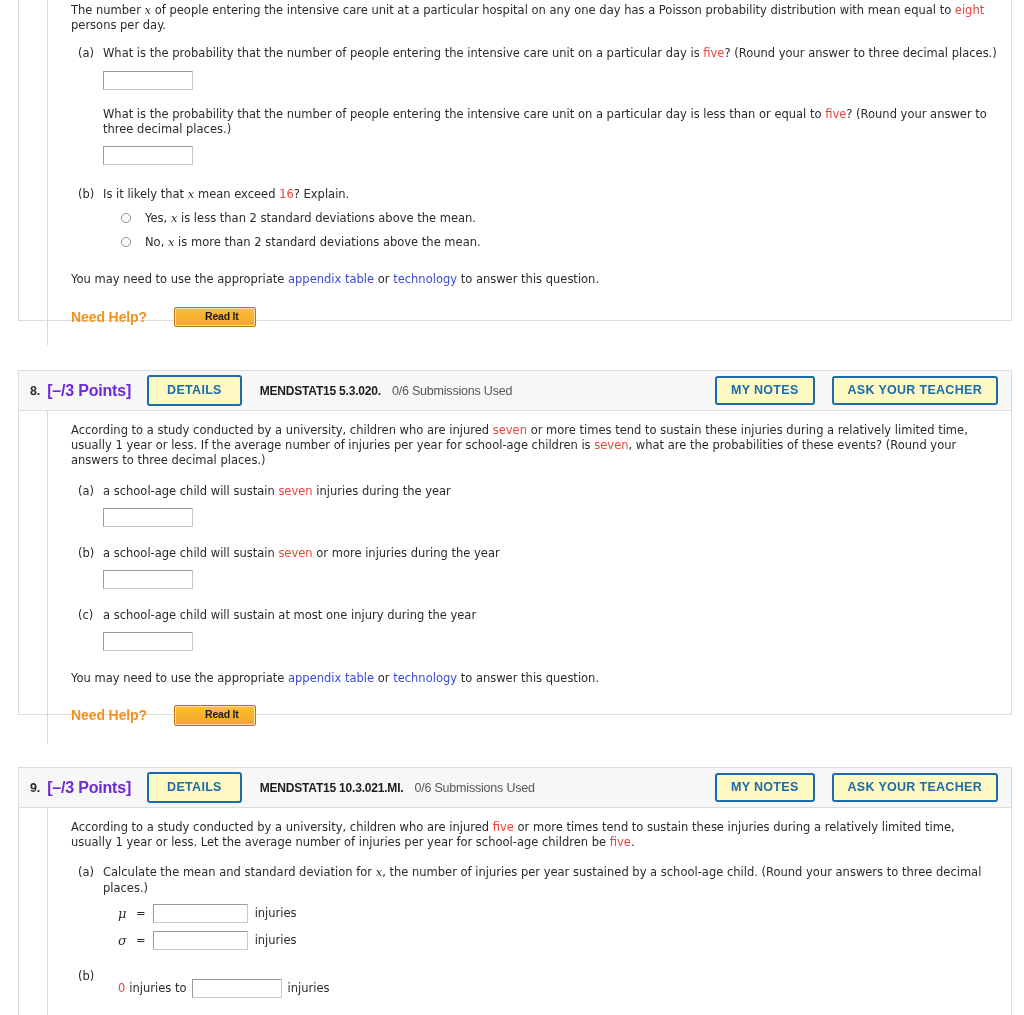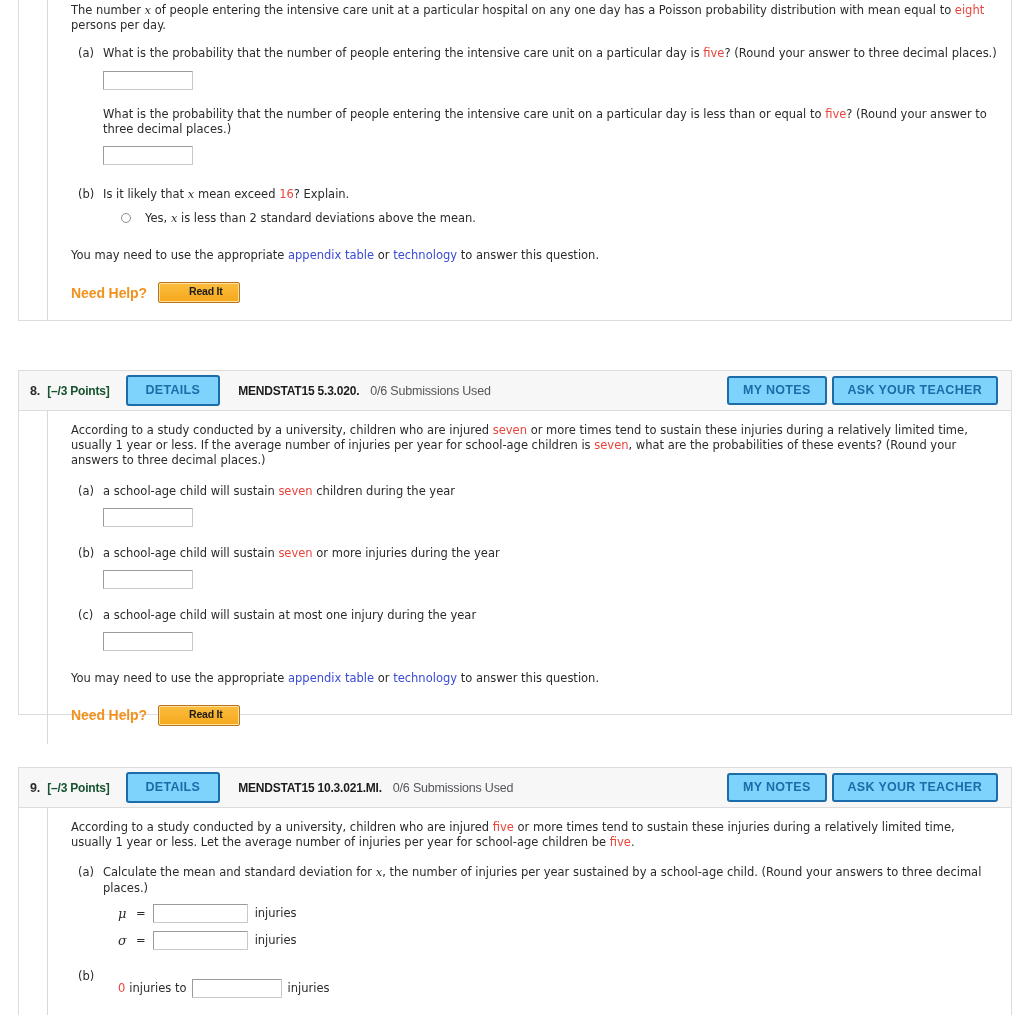--- a/index.html
+++ b/index.html
@@ -37,29 +37,29 @@
   }
   .q-num {
     font-weight: bold;
     font-size: 12.5px;
     color: #2b2b2b;
     margin-right: 7px;
     letter-spacing: -0.1px;
   }
   .q-points {
     font-weight: bold;
-    font-size: 12px;
-    color: #14532d;
+    font-size: 16px;
+    color: #6d28d9;
     margin-right: 16px;
     letter-spacing: -0.2px;
   }
   .btn-outline {
     border: 2px solid #1b6ca8;
     color: #1b6ca8;
-    background: #7dd3fc;
+    background: #fef9c3;
     font-family: "Liberation Sans", sans-serif;
     font-weight: bold;
     font-size: 12.5px;
     letter-spacing: 0.3px;
     border-radius: 3px;
     padding: 6px 14px 6px 14px;
     line-height: 1;
     cursor: pointer;
     white-space: nowrap;
   }
@@ -73,21 +73,21 @@
     white-space: nowrap;
   }
   .q-subs {
     font-size: 12.5px;
     color: #55565a;
     margin-left: 11px;
     letter-spacing: -0.2px;
     white-space: nowrap;
   }
   .hdr-spacer { flex: 1 1 auto; }
-  .hdr-right { display: flex; gap: 5px; }
+  .hdr-right { display: flex; gap: 17px; }
 
   .qbody {
     border: 1px solid #dcdcdc;
     border-top: none;
     background: #ffffff;
     box-sizing: border-box;
     position: relative;
   }
   .qbody-inner {
     margin-left: 28px;
@@ -160,20 +160,21 @@
 
   .note {
     margin-top: 17px;
     line-height: 1.32;
   }
 
   .needhelp {
     display: flex;
     align-items: center;
     margin-top: 19px;
+    gap: 16px;
   }
   .needhelp-label {
     color: #f0921e;
     font-weight: bold;
     font-size: 14px;
     font-family: "Liberation Sans", sans-serif;
     margin-right: 11px;
     letter-spacing: -0.1px;
   }
   .readit {
@@ -233,20 +234,24 @@
       <div class="part" style="margin-top:22px;">
         <div class="part-label">(b)</div>
         <div class="part-body">
           <div><span>Is it likely that </span><span class="var">x</span><span> mean exceed </span><span class="redv">16</span><span>? Explain.</span></div>
 
           <div class="choice">
             <span class="radio"></span>
             <span><span>Yes, </span><span class="var">x</span><span> is less than 2 standard deviations above the mean.</span></span>
           </div>
 
+          <div class="choice">
+            <span class="radio"></span>
+            <span><span>No, </span><span class="var">x</span><span> is more than 2 standard deviations above the mean.</span></span>
+          </div>
         </div>
       </div>
 
       <div class="note" style="margin-top:22px;"><span>You may need to use the appropriate </span><a class="lnk" href="#">appendix table</a><span> or </span><a class="lnk" href="#">technology</a><span> to answer this question.</span></div>
 
       <div class="needhelp">
         <span class="needhelp-label">Need Help?</span>
         <button class="readit">Read It</button>
       </div>
 
@@ -269,21 +274,21 @@
   </div>
 
   <div class="qbody" style="height:304px;">
     <div class="qbody-inner">
 
       <p class="stem"><span>According to a study conducted by a university, children who are injured </span><span class="redv">seven</span><span> or more times tend to sustain these injuries during a relatively limited time, usually 1 year or less. If the average number of injuries per year for school-age children is </span><span class="redv">seven</span><span>, what are the probabilities of these events? (Round your answers to three decimal places.)</span></p>
 
       <div class="part" style="margin-top:15px;">
         <div class="part-label">(a)</div>
         <div class="part-body">
-          <div><span>a school-age child will sustain </span><span class="redv">seven</span><span> children during the year</span></div>
+          <div><span>a school-age child will sustain </span><span class="redv">seven</span><span> injuries during the year</span></div>
           <input class="answerbox" type="text" value="" style="">
         </div>
       </div>
 
       <div class="part" style="margin-top:19px;">
         <div class="part-label">(b)</div>
         <div class="part-body">
           <div><span>a school-age child will sustain </span><span class="redv">seven</span><span> or more injuries during the year</span></div>
           <input class="answerbox" type="text" value="" style="">
         </div>

